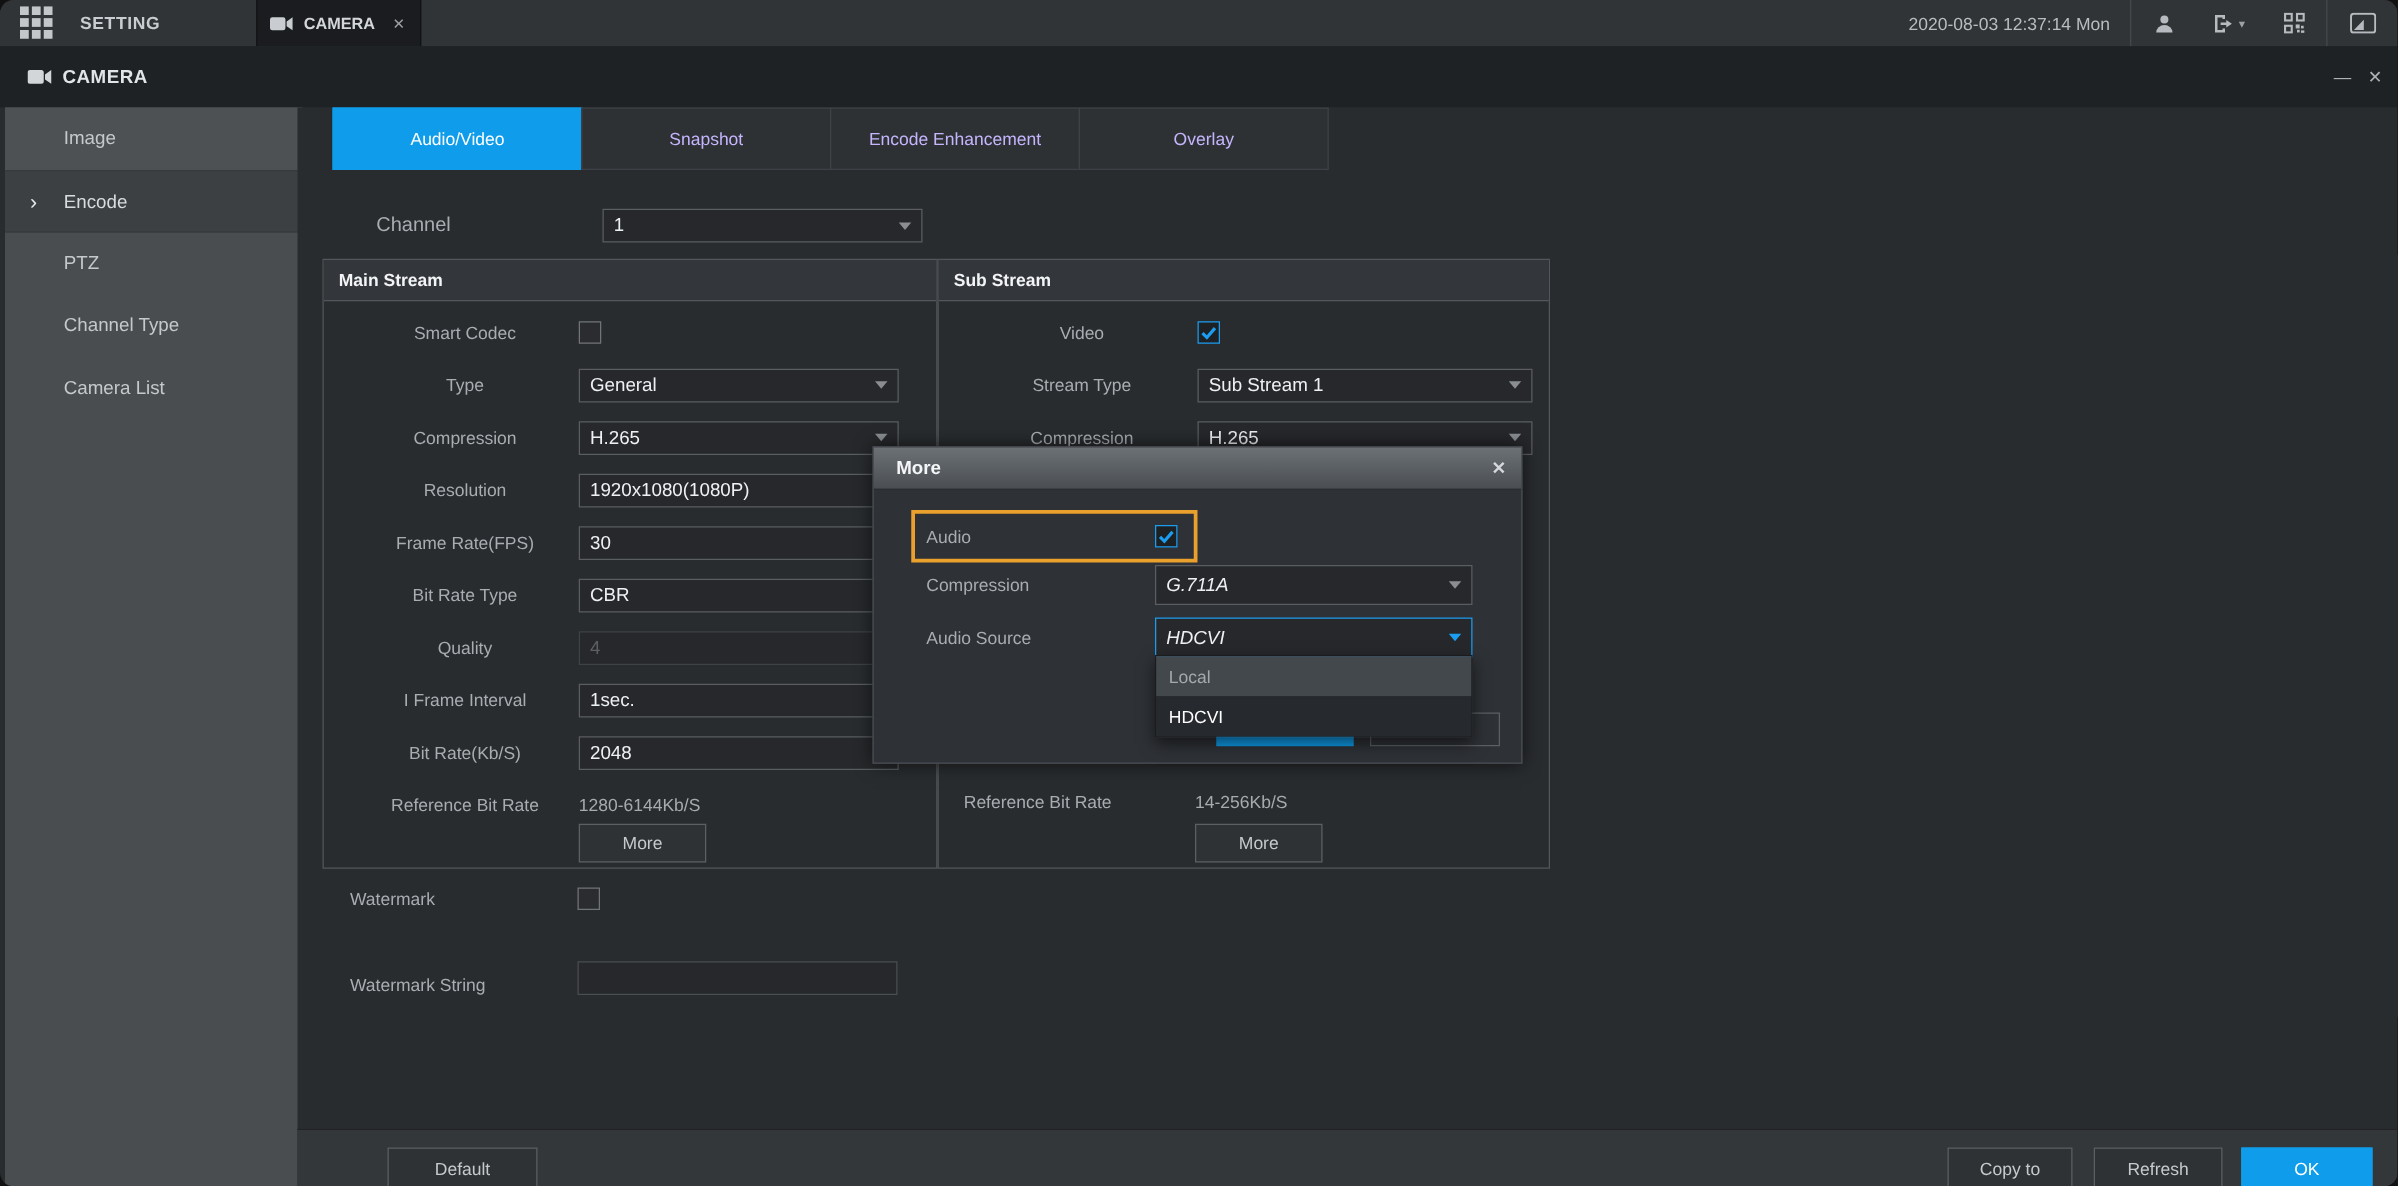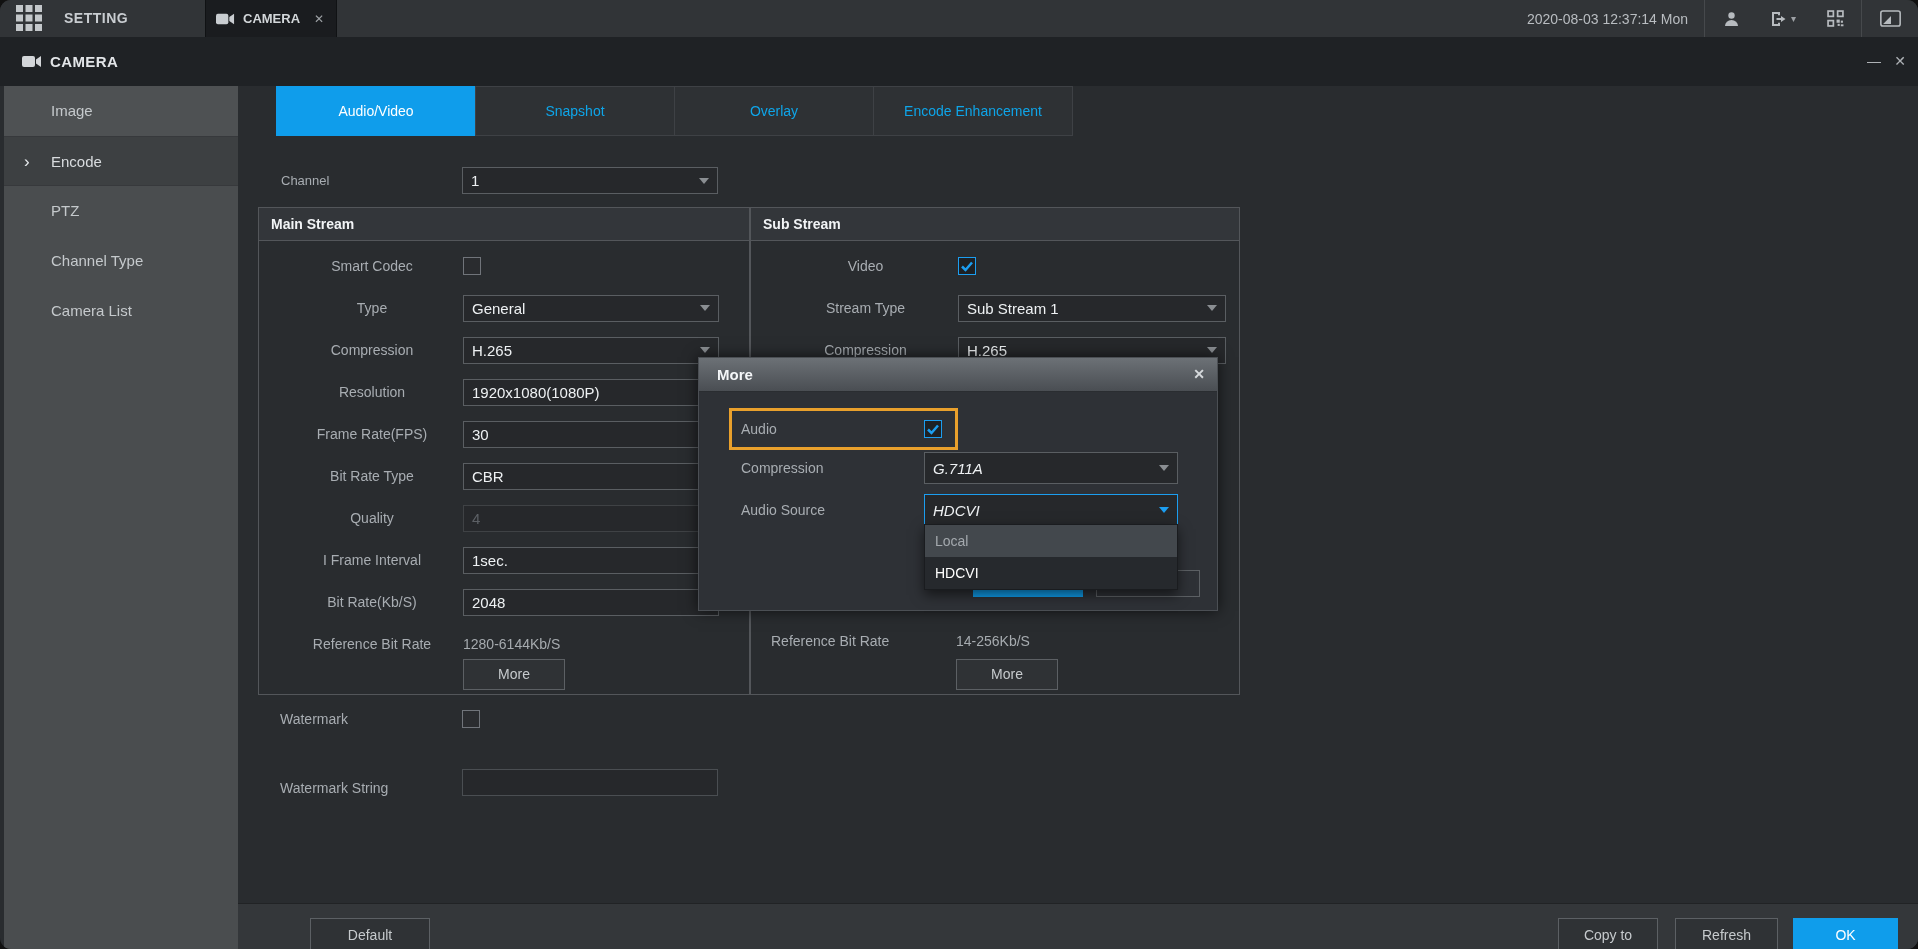--- a/index.html
+++ b/index.html
@@ -29,27 +29,27 @@
   
   .sidebar{position:absolute;left:4px;top:86px;width:238px;height:863px;background:#4a4d4f;}
   .side-item{height:50px;line-height:50px;padding-left:47px;font-size:15px;color:#c5c9cc;cursor:pointer;position:relative;}
   .side-item.first{background:#4e5153;}
   .side-item.selected{background:#3d4042;border-top:1px solid #37393c;border-bottom:1px solid #37393c;color:#d9dcdf;}
   .side-item .chev{position:absolute;left:20px;top:0;font-size:17px;color:#e8ebee;}
 
   
   .content{position:absolute;left:238px;top:86px;width:1680px;height:863px;background:#292c2f;}
 
-  .tabs{position:absolute;left:14px;top:0;height:67px;display:flex;padding-left:24px;}
-  .tab{width:200px;height:50px;line-height:48px;text-align:center;font-size:14px;color:#0ea5e9;background:#2e3134;border:1px solid #3e4145;margin-left:-1px;cursor:pointer;}
+  .tabs{position:absolute;left:4px;top:0;height:67px;display:flex;padding-left:24px;}
+  .tab{width:200px;height:50px;line-height:48px;text-align:center;font-size:14px;color:#c4b5fd;background:#2e3134;border:1px solid #3e4145;margin-left:-1px;cursor:pointer;}
   .tab:first-child{margin-left:0;}
   .tab.active{background:#0f9deb;border-color:#0f9deb;color:#ffffff;}
 
   .channel-row{position:absolute;left:0;top:81px;height:27px;display:flex;align-items:center;padding-left:43px;}
-  .channel-row .lbl{width:181px;font-size:13px;color:#a8adb2;}
+  .channel-row .lbl{width:181px;font-size:16px;color:#a8adb2;margin-left:20px;}
 
   
   .combo{position:relative;width:256px;height:27px;background:#26282b;border:1px solid #5a5e62;display:flex;align-items:center;padding:0 24px 0 8px;cursor:pointer;}
   .combo .cv{font-size:15px;color:#eef1f3;white-space:nowrap;overflow:hidden;}
   .combo .arr{position:absolute;right:8px;top:50%;margin-top:-3px;width:0;height:0;border-left:5px solid transparent;border-right:5px solid transparent;border-top:6px solid #8a8e92;}
   .combo.blue{border-color:#1c9ef0;}
   .combo.blue .arr{border-top-color:#1c9ef0;}
   .combo.disabled{border-color:#3f4245;}
   .combo.disabled .cv{color:#5c6065;}
   .combo.disabled .arr{border-top-color:#5c6065;}
@@ -203,22 +203,22 @@
     <div class="side-item"><span>PTZ</span></div>
     <div class="side-item"><span>Channel Type</span></div>
     <div class="side-item"><span>Camera List</span></div>
   </aside>
 
   <main class="content">
 
     <div class="tabs">
       <div class="tab active">Audio/Video</div>
       <div class="tab">Snapshot</div>
+      <div class="tab">Encode Enhancement</div>
       <div class="tab">Overlay</div>
-      <div class="tab">Encode Enhancement</div>
     </div>
 
     <div class="channel-row">
       <span class="lbl">Channel</span>
       <div class="combo">
         <span class="cv">1</span>
         <i class="arr"></i>
       </div>
     </div>
 

